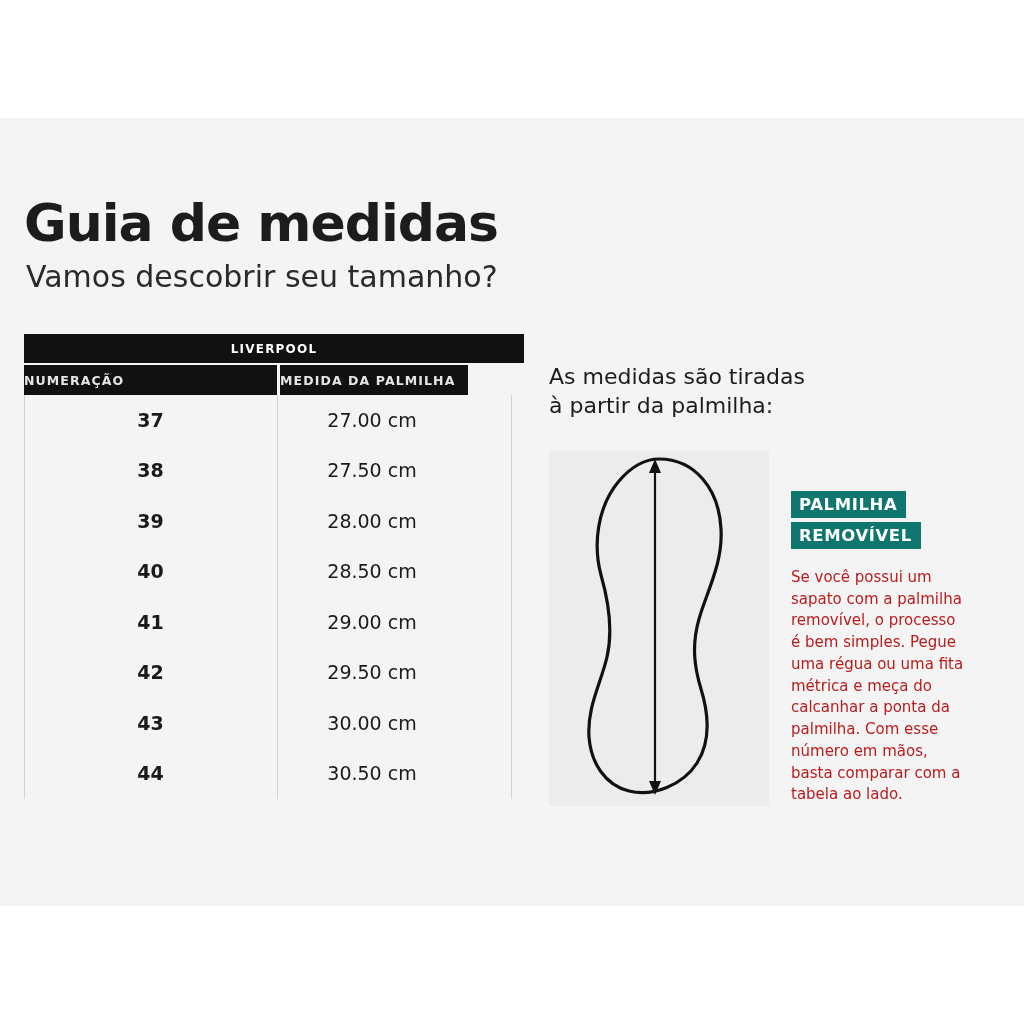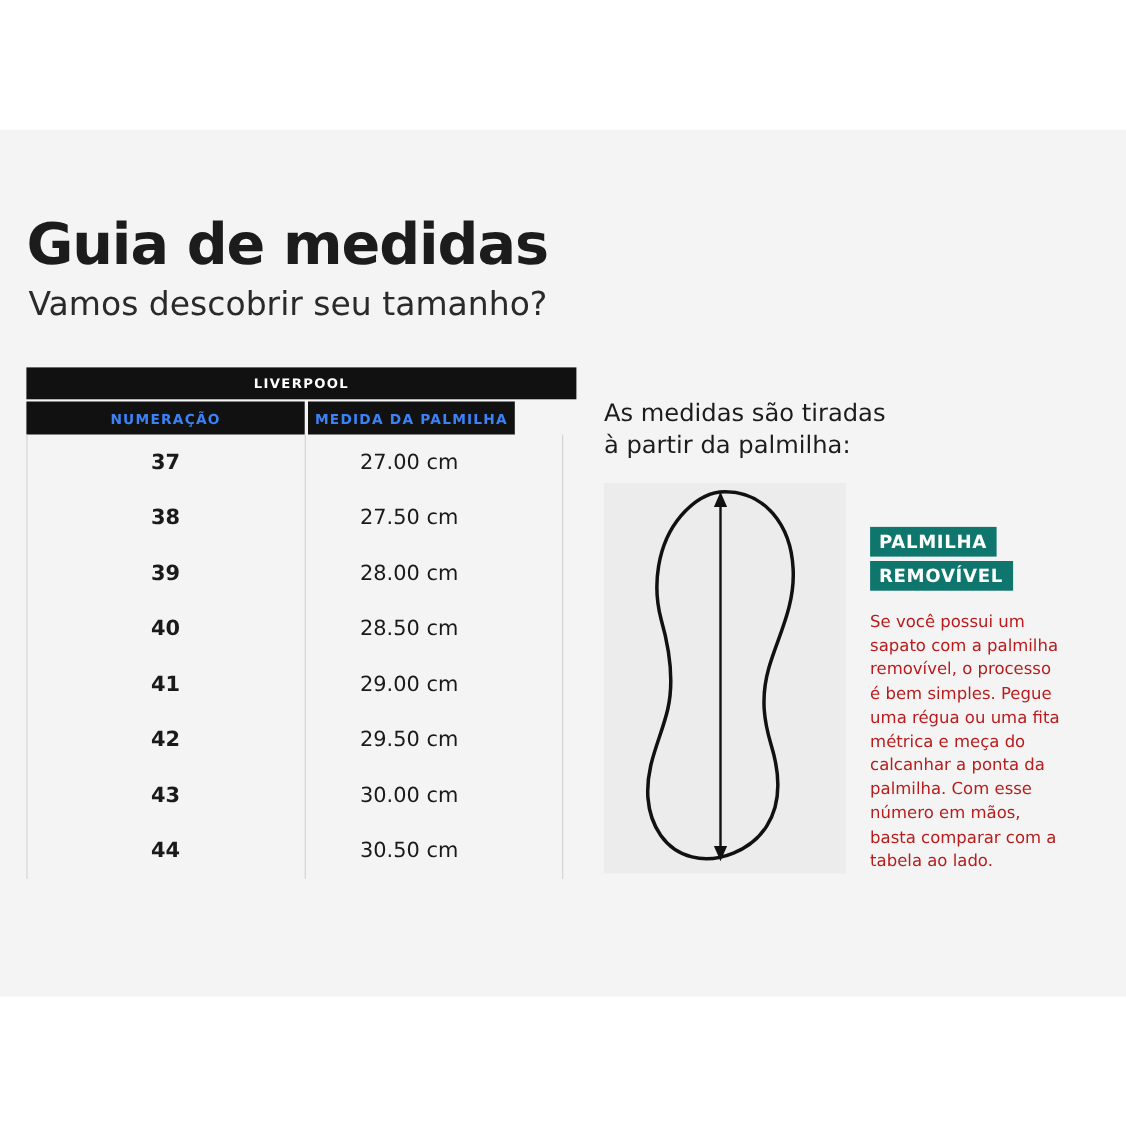--- a/index.html
+++ b/index.html
@@ -67,25 +67,24 @@
     padding: 8px 0 7px;
     width: 500px;
   }
   .head-row {
     display: flex;
     width: 488px;
     margin-top: 2px;
   }
   .head-cell {
     background: #111111;
-    color: #3b82f6;
+    color: #e5e5e5;
     font-size: 12.5px;
     font-weight: bold;
     letter-spacing: 1.1px;
-    text-align: center;
     padding: 8px 0 7px;
   }
   .head-cell.c1 { width: 253px; }
   .head-cell.c2 { width: 188px; margin-left: 3px; }
 
   .table-body {
     position: relative;
     width: 488px;
   }
   .row {
@@ -116,21 +115,21 @@
   }
   .vline.v1 { left: 0px; }
   .vline.v2 { left: 253px; }
   .vline.v3 { left: 487px; }
 
   
   .right-heading {
     font-size: 22px;
     color: #1c1c1c;
     line-height: 1.35;
-    margin: 0 0 18px 0;
+    margin: 0 0 30px 0;
     font-weight: 400;
   }
   .right-body {
     display: flex;
   }
   .insole-box {
     width: 220px;
     height: 355px;
     background: #ececec;
     position: relative;

